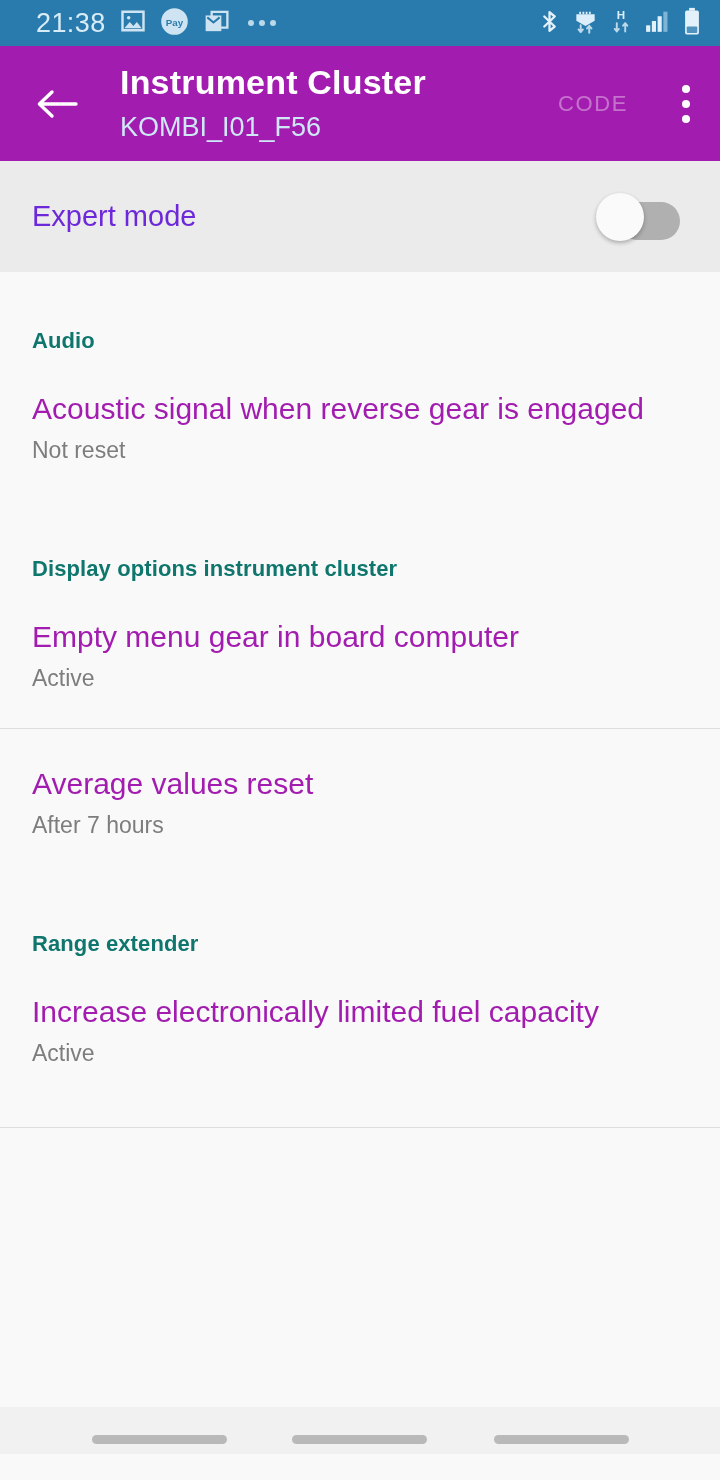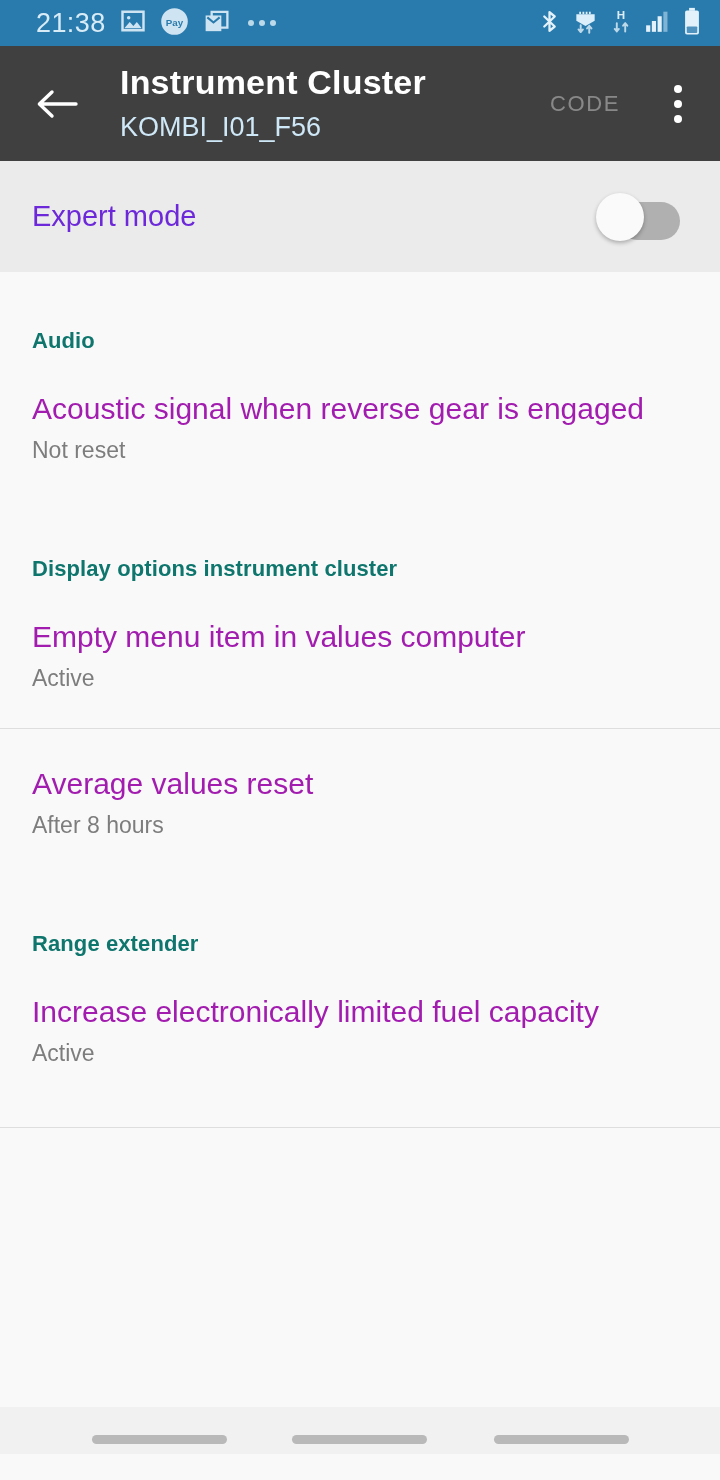--- a/index.html
+++ b/index.html
@@ -56,24 +56,24 @@
     margin-left: 4px;
   }
   .dots-icon i {
     width: 6px; height: 6px; border-radius: 50%;
     background: #bcd9ea; display: block;
   }
 
   
   .app-bar {
     flex: 0 0 115px;
-    background: #404040;
-    display: flex;
-    align-items: center;
-    padding: 0 22px 0 30px;
+    background: #a21caf;
+    display: flex;
+    align-items: center;
+    padding: 0 14px 0 30px;
     position: relative;
   }
   .back-btn {
     width: 54px; height: 54px;
     display: flex; align-items: center; justify-content: center;
     flex: 0 0 54px;
   }
   .titles {
     margin-left: 36px;
     display: flex;
@@ -329,28 +329,28 @@
 
     <div class="section-header">Audio</div>
     <div class="pref-item">
       <div class="pref-title">Acoustic signal when reverse gear is engaged</div>
       <div class="pref-summary">Not reset</div>
     </div>
     <div class="pref-spacer"></div>
 
     <div class="section-header">Display options instrument cluster</div>
     <div class="pref-item">
-      <div class="pref-title">Empty menu item in values computer</div>
+      <div class="pref-title">Empty menu gear in board computer</div>
       <div class="pref-summary">Active</div>
     </div>
     <div class="pref-spacer"></div>
     <div class="divider"></div>
     <div class="pref-item">
       <div class="pref-title">Average values reset</div>
-      <div class="pref-summary">After 8 hours</div>
+      <div class="pref-summary">After 7 hours</div>
     </div>
     <div class="pref-spacer"></div>
 
     <div class="section-header">Range extender</div>
     <div class="pref-item">
       <div class="pref-title">Increase electronically limited fuel capacity</div>
       <div class="pref-summary">Active</div>
     </div>
     <div class="pref-spacer"></div>
     <div class="tail-space"></div>

